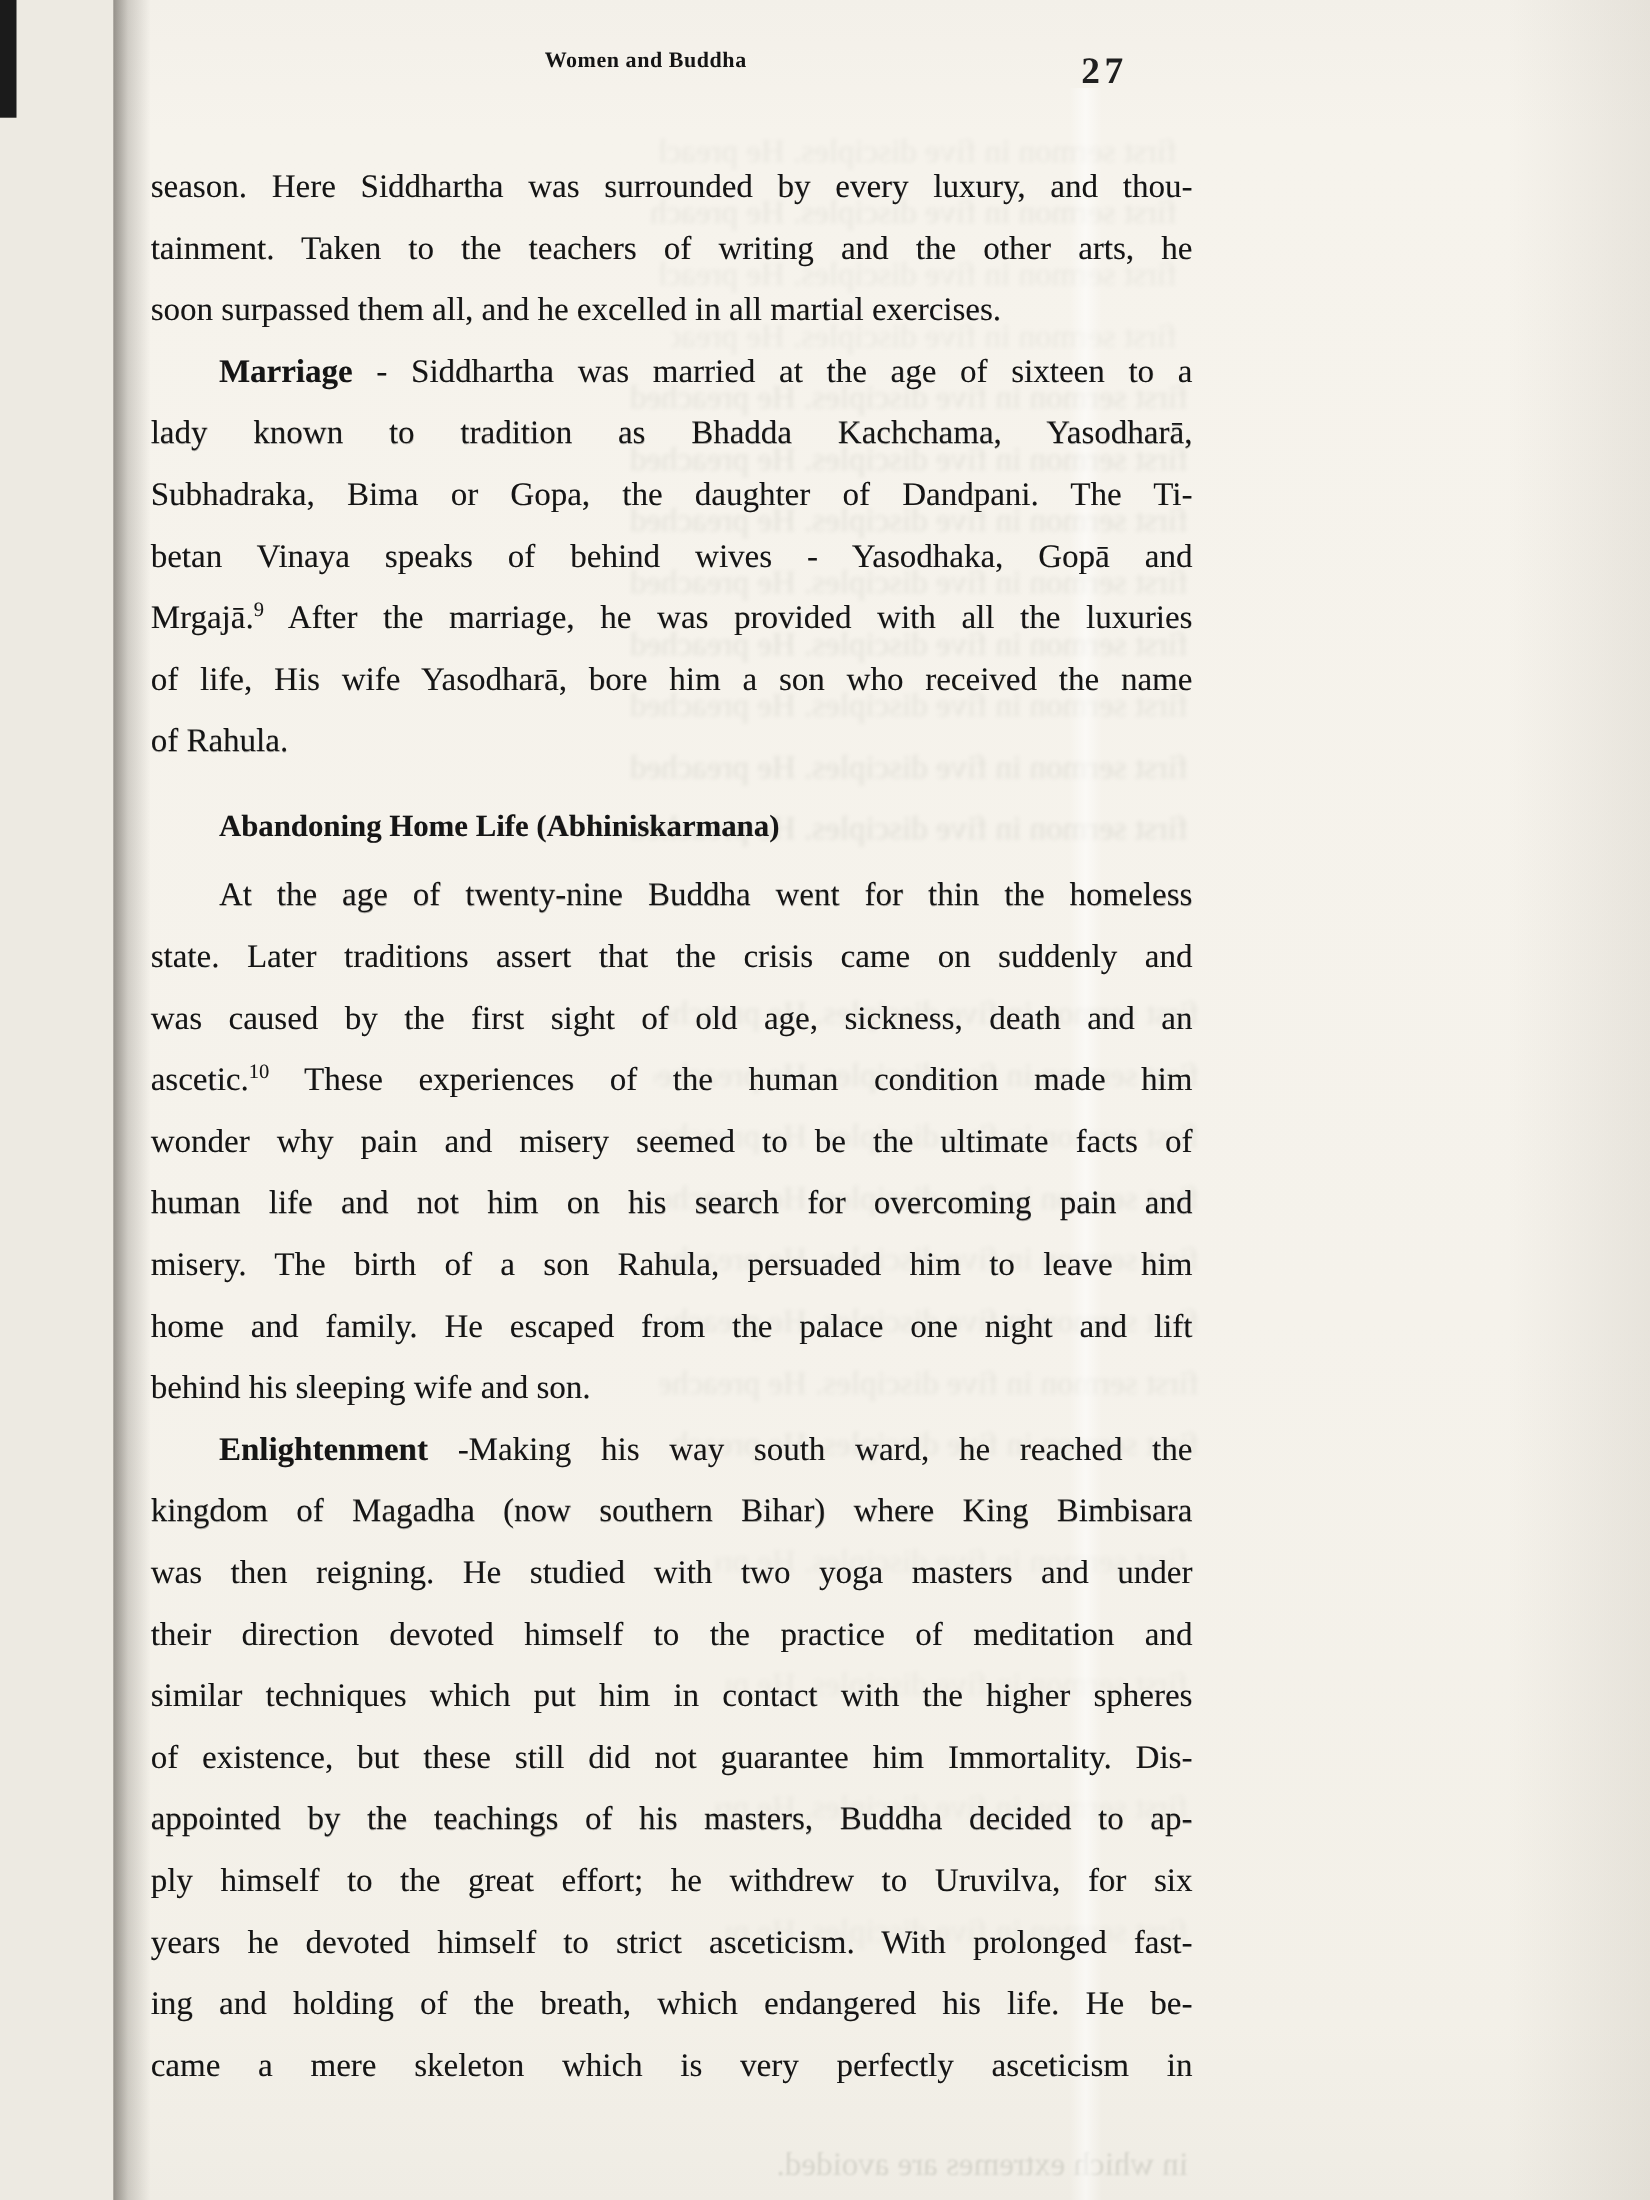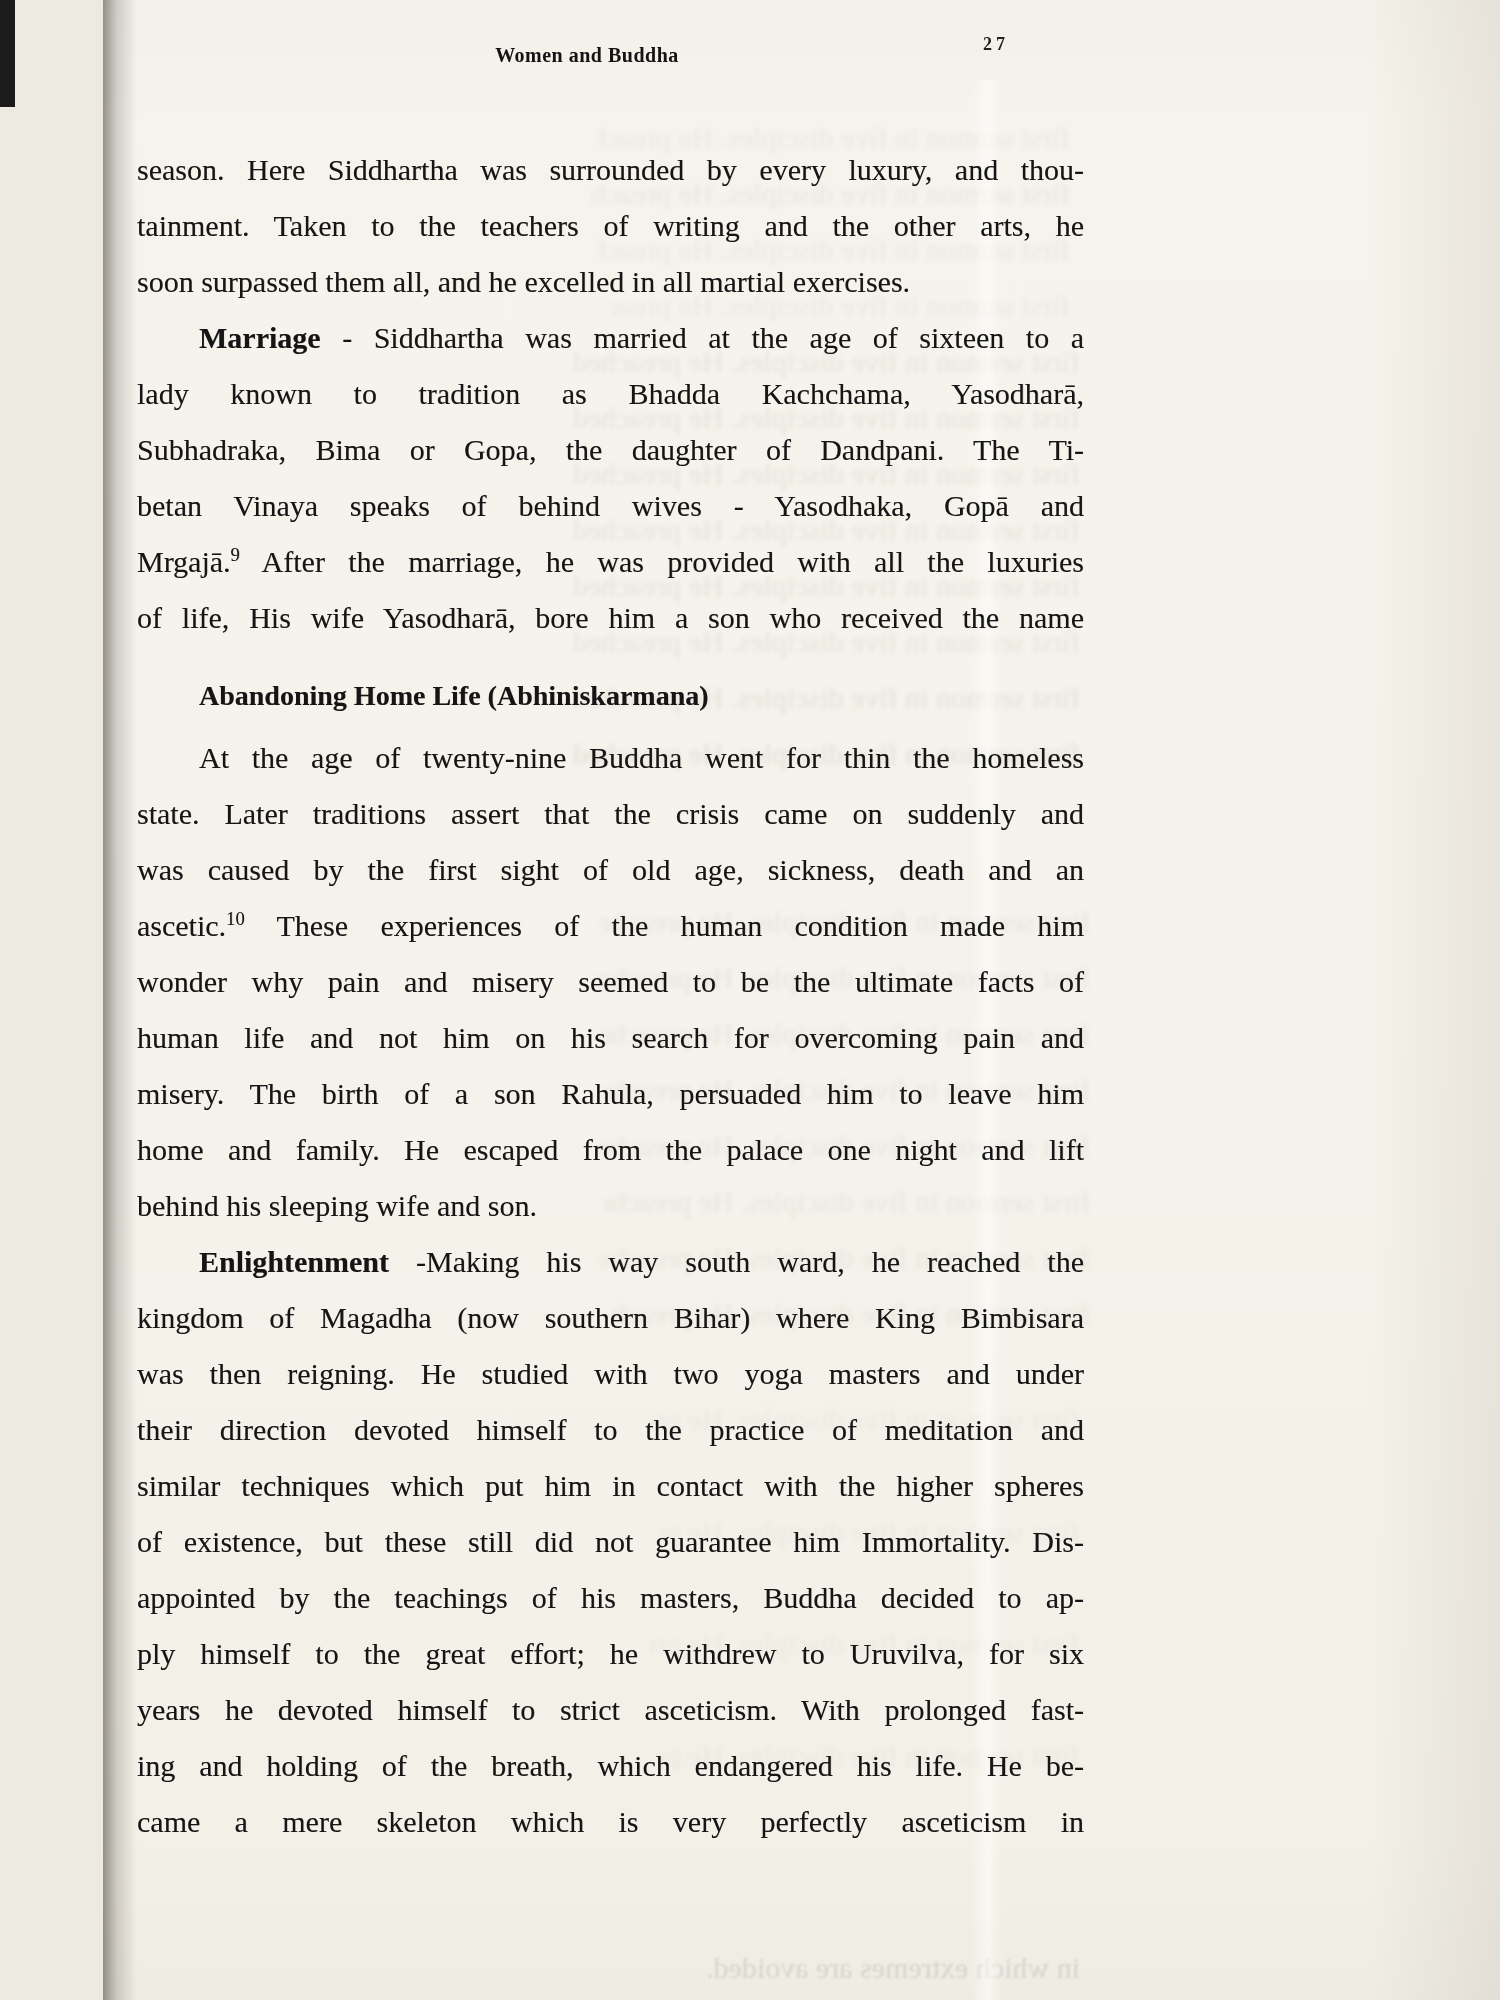--- a/index.html
+++ b/index.html
@@ -21,22 +21,22 @@
     background:linear-gradient(90deg, rgba(255,255,255,0) 0%, rgba(255,255,255,0.55) 50%, rgba(255,255,255,0) 100%); }
   .right-shade { position:absolute; right:0; top:0; width:130px; height:2000px;
     background:linear-gradient(90deg, rgba(110,100,85,0) 0%, rgba(110,100,85,0.10) 100%); }
 
   .running-header {
     position:absolute; left:137px; top:44px; width:900px;
     text-align:center; font-weight:bold; font-size:20px; color:#141414;
     letter-spacing:0.5px;
   }
   .page-number {
-    position:absolute; left:983px; top:34px;
-    font-weight:bold; font-size:18px; letter-spacing:4px; color:#202020;
+    position:absolute; left:983px; top:46px;
+    font-weight:bold; font-size:34px; letter-spacing:4px; color:#202020;
   }
 
   .text-block {
     position:absolute; left:137px; top:142px; width:947px;
     font-size:30px; line-height:56px; color:#151515;
     text-shadow:0.3px 0.3px 0.6px rgba(25,25,25,0.35);
     font-family:Liberation Serif, serif;
   }
   .para { margin:0; }
   .line { text-align:justify; text-align-last:justify; height:56px; }
@@ -98,20 +98,21 @@
         <div class="line"><span>tainment. Taken to the teachers of writing and the other arts, he</span></div>
         <div class="line endline"><span>soon surpassed them all, and he excelled in all martial exercises.</span></div>
       </div>
       <div class="para">
         <div class="line indent"><span class="bold">Marriage</span><span> - Siddhartha was married at the age of sixteen to a</span></div>
         <div class="line"><span>lady known to tradition as Bhadda Kachchama, Yasodharā,</span></div>
         <div class="line"><span>Subhadraka, Bima or Gopa, the daughter of Dandpani. The Ti-</span></div>
         <div class="line"><span>betan Vinaya speaks of behind wives - Yasodhaka, Gopā and</span></div>
         <div class="line"><span>Mrgajā.</span><sup>9</sup><span> After the marriage, he was provided with all the luxuries</span></div>
         <div class="line"><span>of life, His wife Yasodharā, bore him a son who received the name</span></div>
+        <div class="line endline"><span>of Rahula.</span></div>
       </div>
       <div class="para heading" style="margin-top: 22px; margin-bottom: 6px;">
         <div class="line endline indent"><span class="bold">Abandoning Home Life (Abhiniskarmana)</span></div>
       </div>
       <div class="para">
         <div class="line indent"><span>At the age of twenty-nine Buddha went for thin the homeless</span></div>
         <div class="line"><span>state. Later traditions assert that the crisis came on suddenly and</span></div>
         <div class="line"><span>was caused by the first sight of old age, sickness, death and an</span></div>
         <div class="line"><span>ascetic.</span><sup>10</sup><span> These experiences of the human condition made him</span></div>
         <div class="line"><span>wonder why pain and misery seemed to be the ultimate facts of</span></div>

